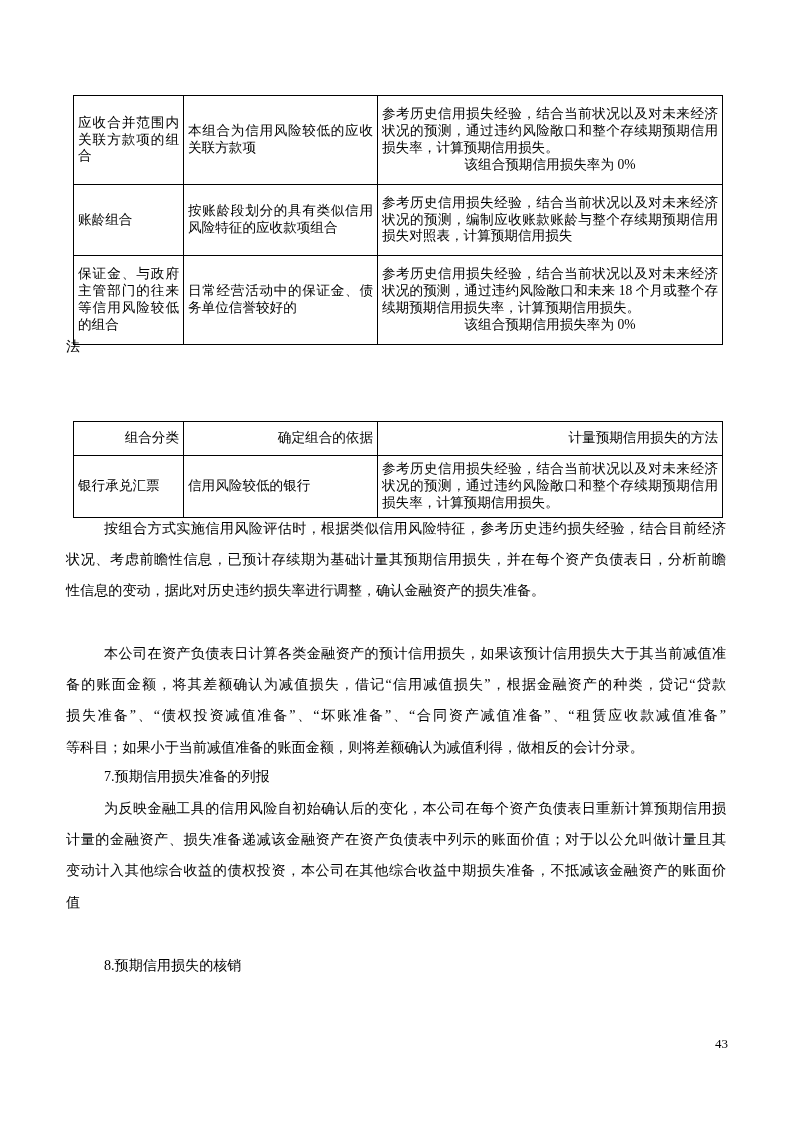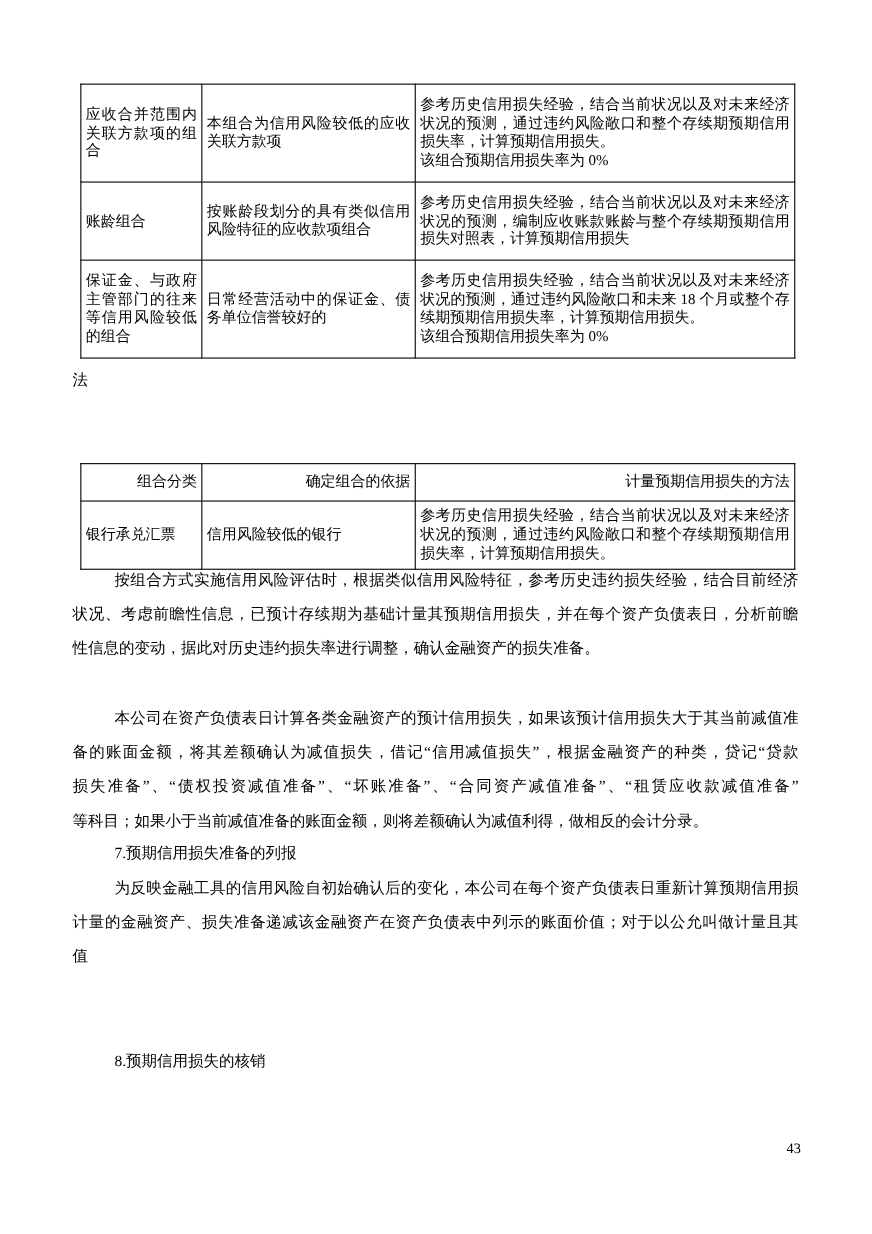--- a/index.html
+++ b/index.html
@@ -22,27 +22,27 @@
   }
   table.doc-table td,table.doc-table th{
     border:1px solid #000;
     padding:2px 4px;
     vertical-align:middle;
     font-weight:normal;
     text-align:justify;
     overflow:hidden;
   }
   table.doc-table th{text-align:right;}
-  #table1{left:73px;top:76px;}
+  #table1{left:73px;top:95px;}
   #table2{left:73px;top:421px;}
   tr.r-tall td{height:84px;}
   tr.r-mid td{height:66px;}
   tr.r-head th{height:29px;}
   tr.r-data td{height:57px;}
-  .method-note{text-align:left;}
+  .method-note{text-align:center;}
   
   .tblock{
     position:absolute;
     left:66px;width:660px;
     font-size:14.1px;
     line-height:31.2px;
   }
   .tblock .ln{white-space:nowrap;}
   .ln.fill{text-align:justify;text-align-last:justify;}
   .ln.ind{padding-left:38px;}
@@ -139,20 +139,21 @@
     <div class="ln">等科目；如果小于当前减值准备的账面金额，则将差额确认为减值利得，做相反的会计分录。</div>
   </div>
 
   <div id="heading-7" class="tblock">
     <div class="ln ind">7.预期信用损失准备的列报</div>
   </div>
 
   <div id="para-presentation" class="tblock">
     <div class="ln fill ind">为反映金融工具的信用风险自初始确认后的变化，本公司在每个资产负债表日重新计算预期信用损</div>
     <div class="ln fill">计量的金融资产、损失准备递减该金融资产在资产负债表中列示的账面价值；对于以公允叫做计量且其</div>
+    <div class="ln fill">变动计入其他综合收益的债权投资，本公司在其他综合收益中期损失准备，不抵减该金融资产的账面价</div>
     <div class="ln">值</div>
   </div>
 
   <div id="heading-8" class="tblock">
     <div class="ln ind">8.预期信用损失的核销</div>
   </div>
 
   <div id="page-number">43</div>
 
 </div>

